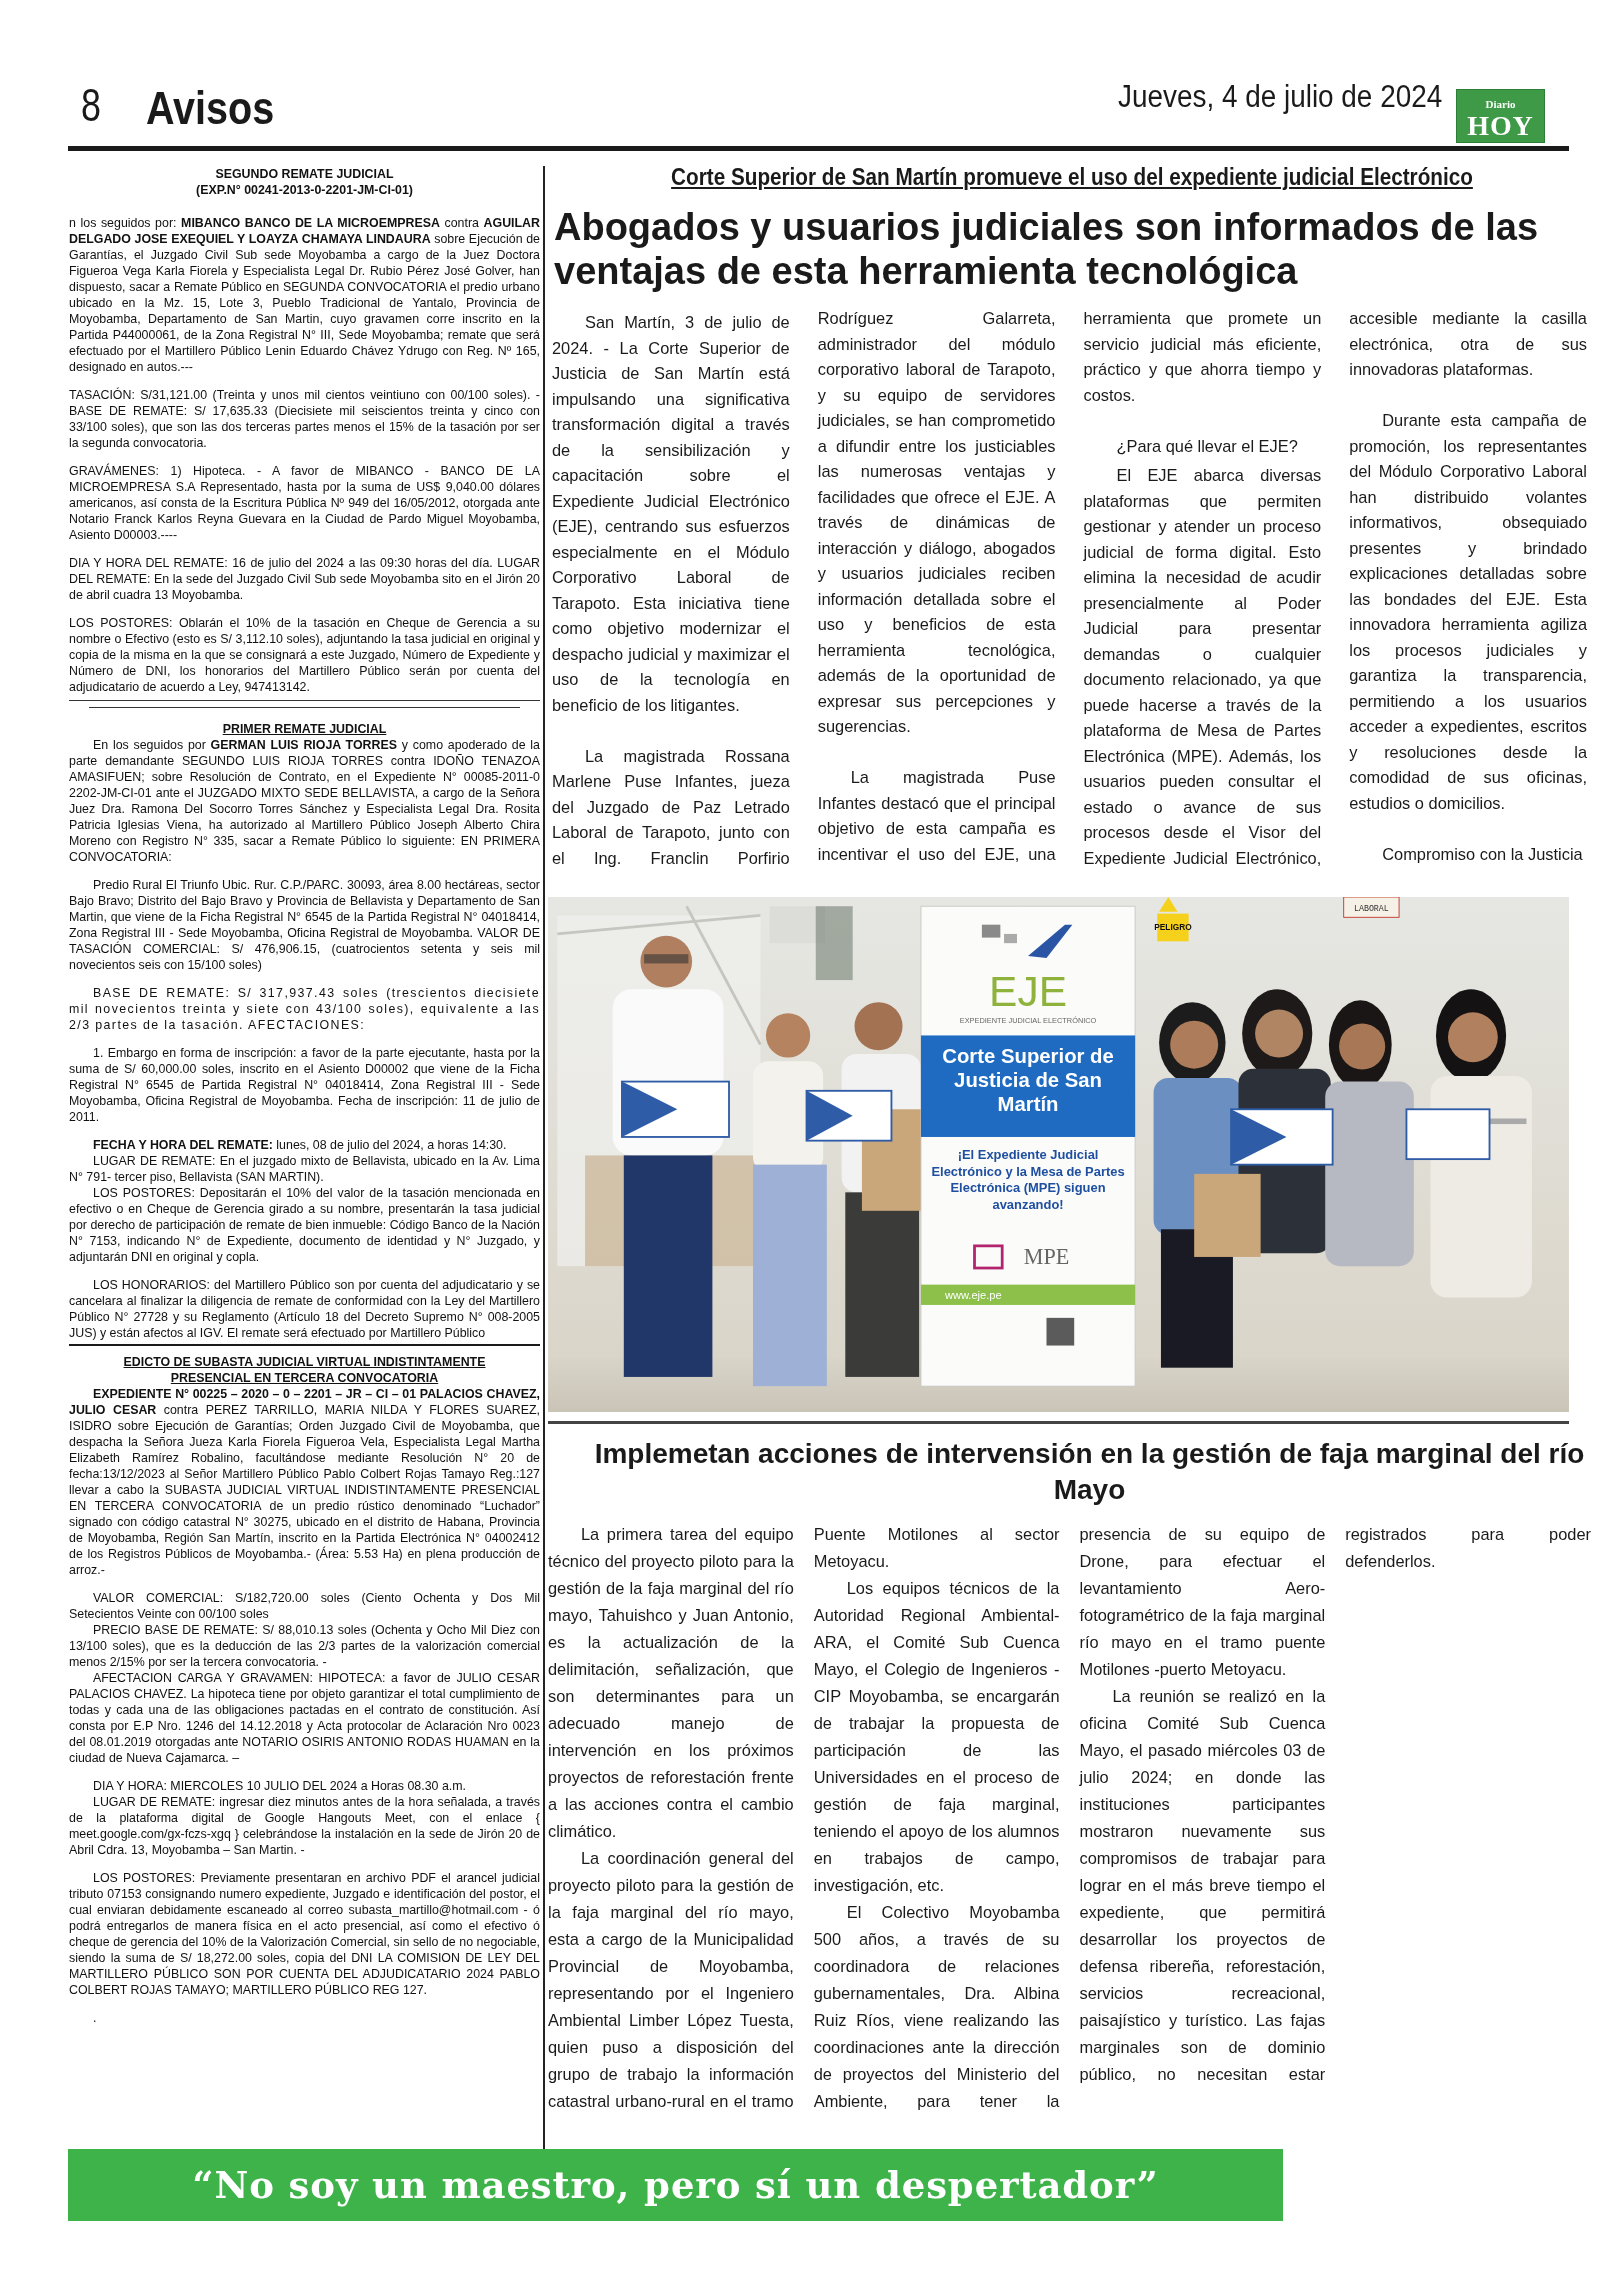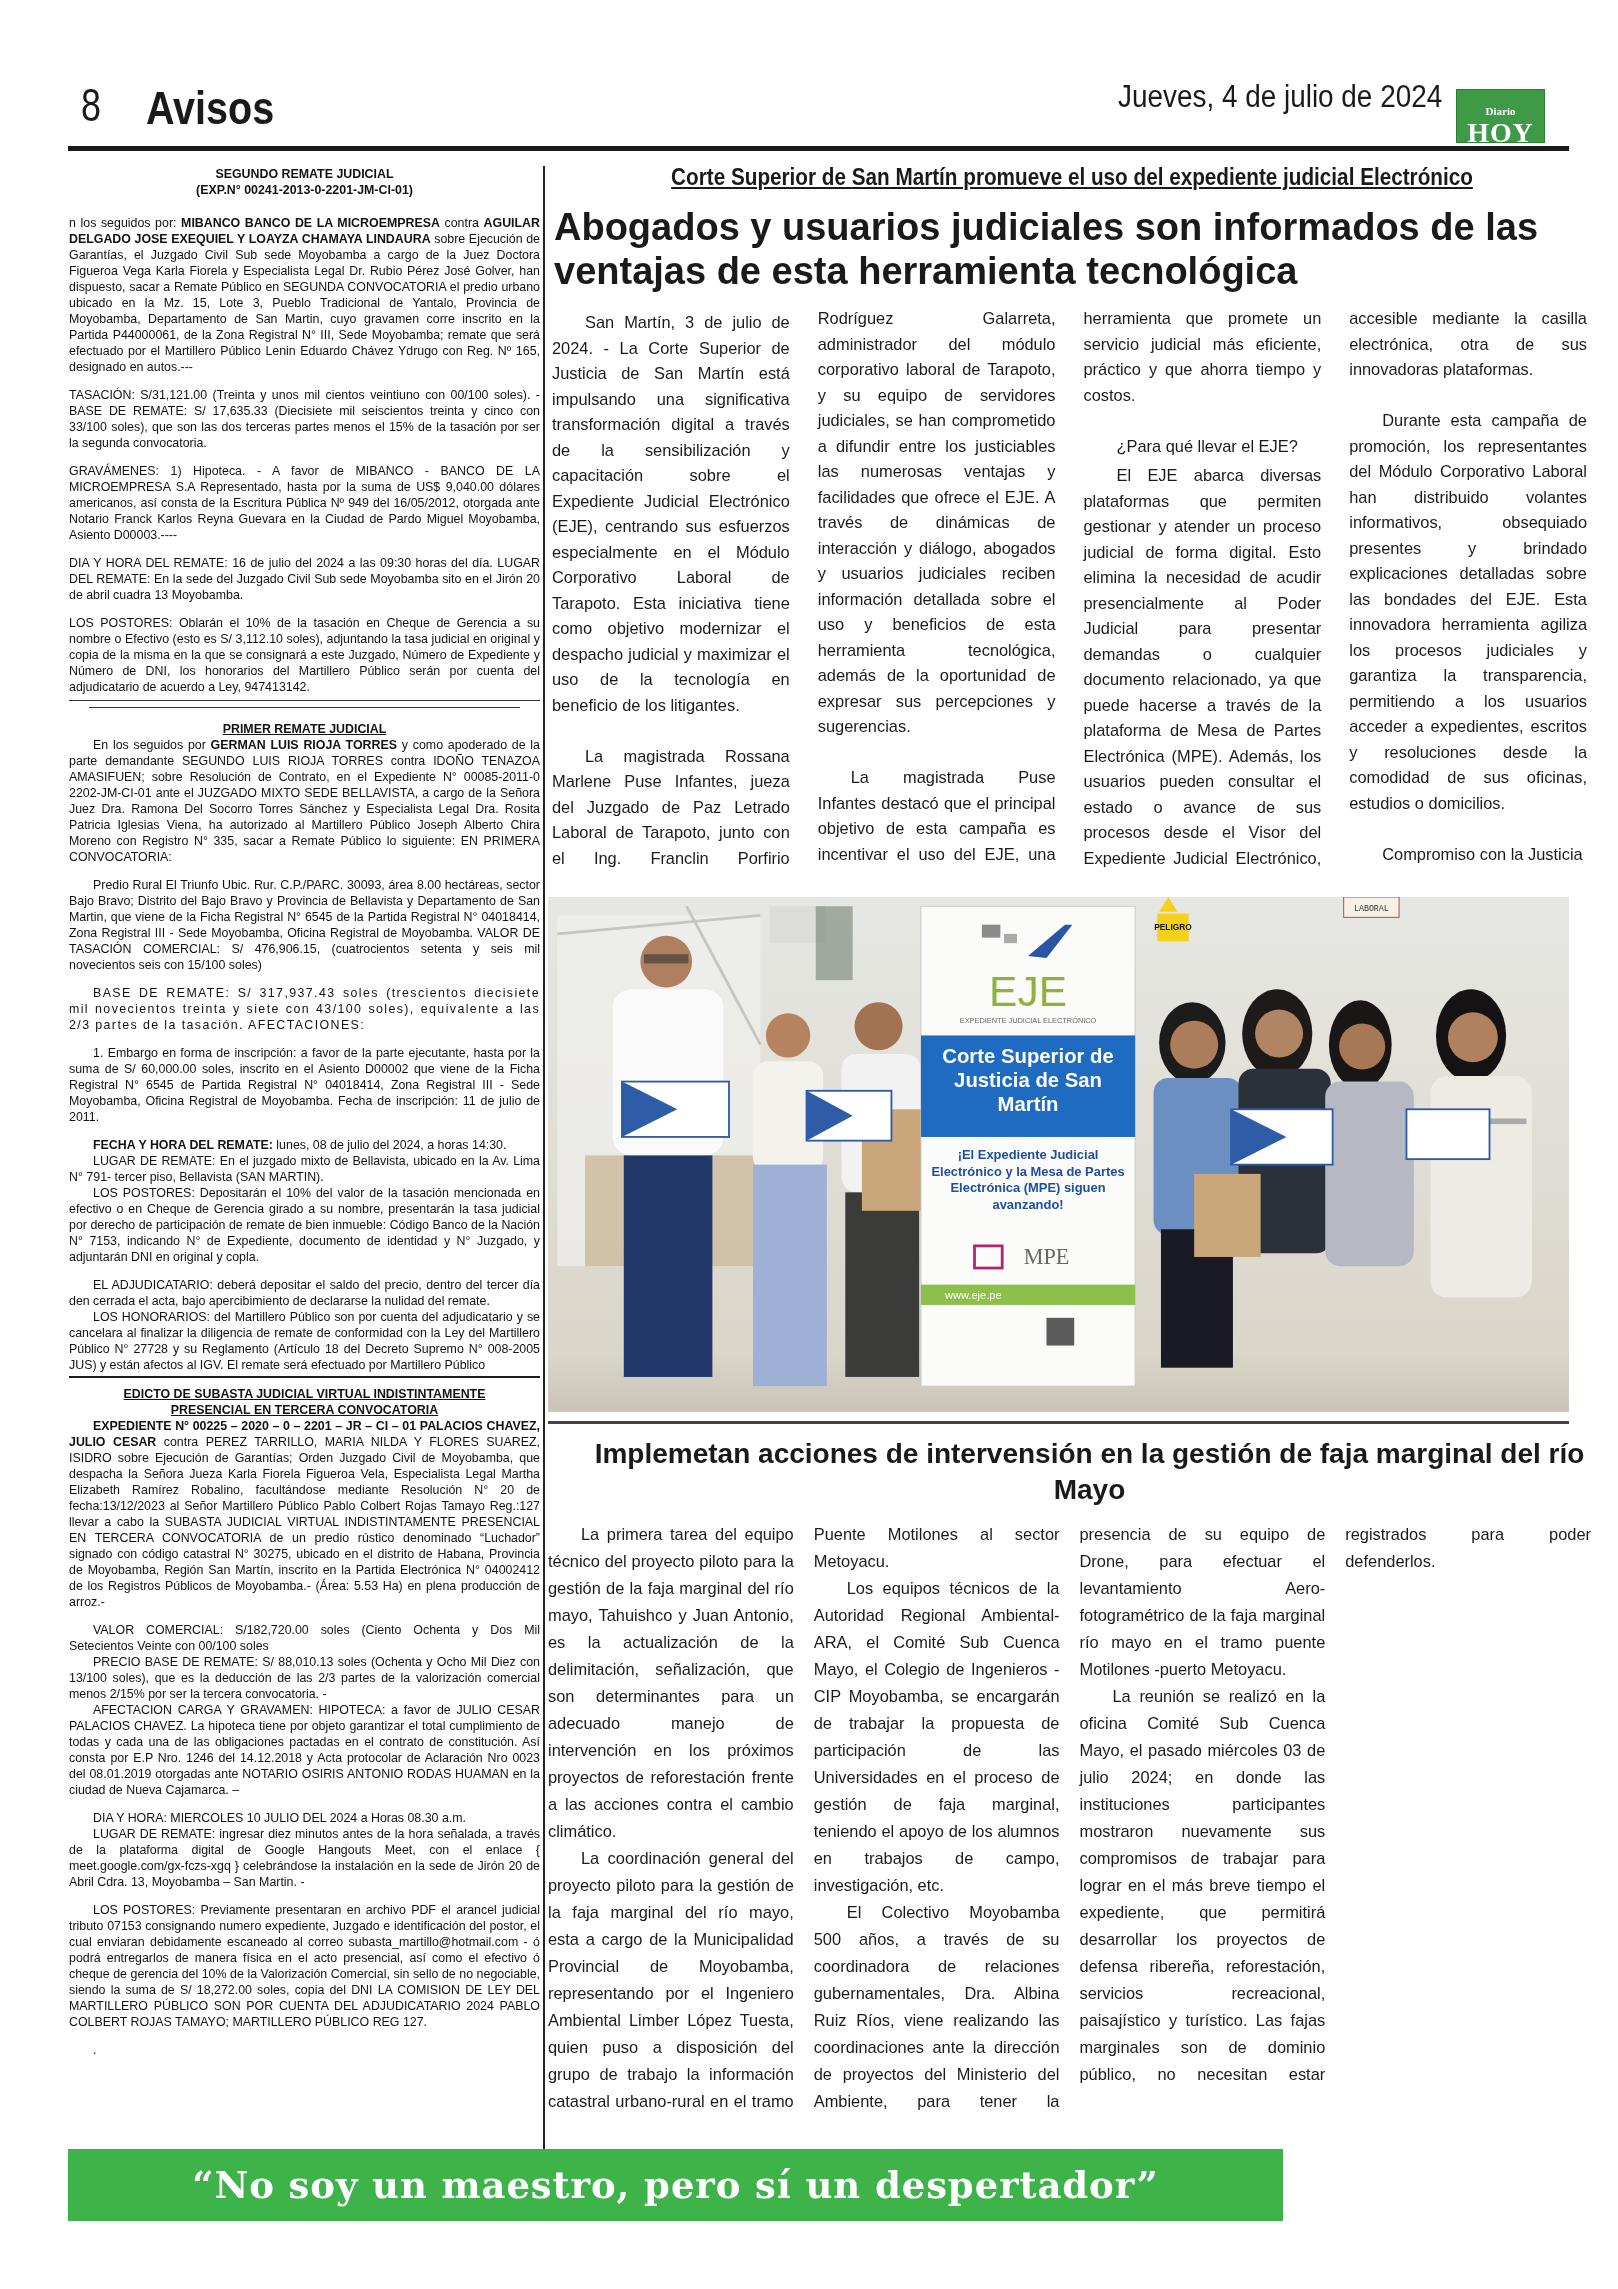--- a/index.html
+++ b/index.html
@@ -3,21 +3,21 @@
 <meta charset="utf-8">
 <style>
   html,body{margin:0;padding:0;background:#fff;}
   body{width:1619px;height:2290px;position:relative;overflow:hidden;font-family:"Liberation Sans",sans-serif;color:#1a1a1a;}
   .abs{position:absolute;}
   
   .pg-num{left:81px;top:78px;font-size:46px;font-family:"Liberation Sans",sans-serif;transform:scaleX(.78);transform-origin:left top;}
   .section{left:146px;top:81px;font-size:46px;font-weight:bold;transform:scaleX(.86);transform-origin:left top;}
   .date{right:177px;top:79px;font-size:31px;transform:scaleX(.9);transform-origin:right top;white-space:nowrap;}
   .logo{left:1456px;top:89px;width:85px;width:87px;height:52px;background:#3e9a46;border:1.8px solid #2c7d35;color:#fff;text-align:center;font-family:"Liberation Serif",serif;font-weight:bold;}
-  .logo .d{font-size:11px;line-height:13px;margin-top:15px;}
+  .logo .d{font-size:11px;line-height:13px;margin-top:8px;}
   .logo .h{font-size:28px;line-height:29.5px;letter-spacing:0.9px;}
   .rule-top{left:68px;top:146px;width:1501px;height:4.6px;background:#1a1a1a;}
   
   .adcol{left:69px;top:166px;width:471px;font-size:12.4px;line-height:16px;text-align:justify;color:#111;overflow:hidden;}
   .adcol p{margin:0 0 12px 0;}
   .adcol .ctr{text-align:center;font-weight:bold;margin:0;}
   .adcol .u{text-decoration:underline;}
   .adcol .ind{text-indent:24px;}
   .adcol .tight{margin-bottom:0;}
   .adcol hr{border:0;border-top:0.9px solid #333;margin:5.5px 0;}
@@ -63,21 +63,20 @@
     <hr style="margin:0 20px 13px 20px">
 
   <p class="ctr u tight">PRIMER REMATE JUDICIAL</p>
   <p class="ind"><span>En los seguidos por </span><b>GERMAN LUIS RIOJA TORRES</b><span> y como apoderado de la parte demandante SEGUNDO LUIS RIOJA TORRES contra IDOÑO TENAZOA AMASIFUEN; sobre Resolución de Contrato, en el Expediente N° 00085-2011-0 2202-JM-CI-01 ante el JUZGADO MIXTO SEDE BELLAVISTA, a cargo de la Señora Juez Dra. Ramona Del Socorro Torres Sánchez y Especialista Legal Dra. Rosita Patricia Iglesias Viena, ha autorizado al Martillero Público Joseph Alberto Chira Moreno con Registro N° 335, sacar a Remate Público lo siguiente: EN PRIMERA CONVOCATORIA:</span></p>
   <p class="ind">Predio Rural El Triunfo Ubic. Rur. C.P./PARC. 30093, área 8.00 hectáreas, sector Bajo Bravo; Distrito del Bajo Bravo y Provincia de Bellavista y Departamento de San Martin, que viene de la Ficha Registral N° 6545 de la Partida Registral N° 04018414, Zona Registral III - Sede Moyobamba, Oficina Registral de Moyobamba. VALOR DE TASACIÓN COMERCIAL: S/ 476,906.15, (cuatrocientos setenta y seis mil novecientos seis con 15/100 soles)</p>
   <p class="ind" style="letter-spacing:1.4px">BASE DE REMATE: S/ 317,937.43 soles (trescientos diecisiete mil novecientos treinta y siete con 43/100 soles), equivalente a las 2/3 partes de la tasación. AFECTACIONES:</p>
   <p class="ind">1. Embargo en forma de inscripción: a favor de la parte ejecutante, hasta por la suma de S/ 60,000.00 soles, inscrito en el Asiento D00002 que viene de la Ficha Registral N° 6545 de Partida Registral N° 04018414, Zona Registral III - Sede Moyobamba, Oficina Registral de Moyobamba. Fecha de inscripción: 11 de julio de 2011.</p>
   <p class="ind tight"><b>FECHA Y HORA DEL REMATE:</b><span> lunes, 08 de julio del 2024, a horas 14:30.</span></p>
   <p class="ind tight">LUGAR DE REMATE: En el juzgado mixto de Bellavista, ubicado en la Av. Lima N° 791- tercer piso, Bellavista (SAN MARTIN).</p>
   <p class="ind">LOS POSTORES: Depositarán el 10% del valor de la tasación mencionada en efectivo o en Cheque de Gerencia girado a su nombre, presentarán la tasa judicial por derecho de participación de remate de bien inmueble: Código Banco de la Nación N° 7153, indicando N° de Expediente, documento de identidad y N° Juzgado, y adjuntarán DNI en original y copla.</p>
-  <p class="ind tight">EL ADJUDICATARIO: deberá depositar el saldo del precio, dentro del tercer día den cerrada el acta, bajo apercibimiento de declararse la nulidad del remate.</p>
   <p class="ind tight">LOS HONORARIOS: del Martillero Público son por cuenta del adjudicatario y se cancelara al finalizar la diligencia de remate de conformidad con la Ley del Martillero Público N° 27728 y su Reglamento (Artículo 18 del Decreto Supremo N° 008-2005 JUS) y están afectos al IGV. El remate será efectuado por Martillero Público</p>
   <hr class="thick">
 
   <p class="ctr u" style="padding:0 18.5px">EDICTO DE SUBASTA JUDICIAL VIRTUAL INDISTINTAMENTE PRESENCIAL EN TERCERA CONVOCATORIA</p>
   <p class="ind"><b>EXPEDIENTE N° 00225 – 2020 – 0 – 2201 – JR – CI – 01 PALACIOS CHAVEZ, JULIO CESAR</b><span> contra PEREZ TARRILLO, MARIA NILDA Y FLORES SUAREZ, ISIDRO sobre Ejecución de Garantías; Orden Juzgado Civil de Moyobamba, que despacha la Señora Jueza Karla Fiorela Figueroa Vela, Especialista Legal Martha Elizabeth Ramírez Robalino, facultándose mediante Resolución N° 20 de fecha:13/12/2023 al Señor Martillero Público Pablo Colbert Rojas Tamayo Reg.:127 llevar a cabo la SUBASTA JUDICIAL VIRTUAL INDISTINTAMENTE PRESENCIAL EN TERCERA CONVOCATORIA de un predio rústico denominado “Luchador” signado con código catastral N° 30275, ubicado en el distrito de Habana, Provincia de Moyobamba, Región San Martín, inscrito en la Partida Electrónica N° 04002412 de los Registros Públicos de Moyobamba.- (Área: 5.53 Ha) en plena producción de arroz.-</span></p>
   <p class="ind tight">VALOR COMERCIAL: S/182,720.00 soles (Ciento Ochenta y Dos Mil Setecientos Veinte con 00/100 soles</p>
   <p class="ind tight">PRECIO BASE DE REMATE: S/ 88,010.13 soles (Ochenta y Ocho Mil Diez con 13/100 soles), que es la deducción de las 2/3 partes de la valorización comercial menos 2/15% por ser la tercera convocatoria. -</p>
   <p class="ind">AFECTACION CARGA Y GRAVAMEN: HIPOTECA: a favor de JULIO CESAR PALACIOS CHAVEZ. La hipoteca tiene por objeto garantizar el total cumplimiento de todas y cada una de las obligaciones pactadas en el contrato de constitución. Así consta por E.P Nro. 1246 del 14.12.2018 y Acta protocolar de Aclaración Nro 0023 del 08.01.2019 otorgadas ante NOTARIO OSIRIS ANTONIO RODAS HUAMAN en la ciudad de Nueva Cajamarca. –</p>
   <p class="ind tight">DIA Y HORA: MIERCOLES 10 JULIO DEL 2024 a Horas 08.30 a.m.</p>
   <p class="ind">LUGAR DE REMATE: ingresar diez minutos antes de la hora señalada, a través de la plataforma digital de Google Hangouts Meet, con el enlace { meet.google.com/gx-fczs-xgq } celebrándose la instalación en la sede de Jirón 20 de Abril Cdra. 13, Moyobamba – San Martin. -</p>

